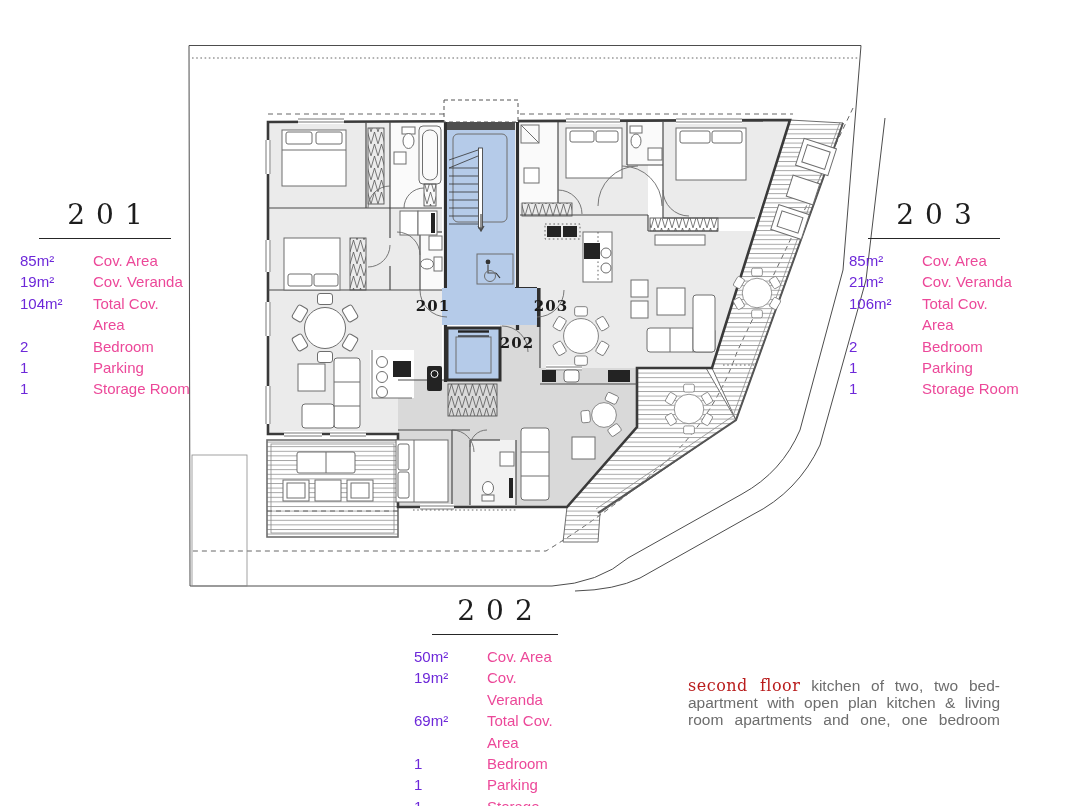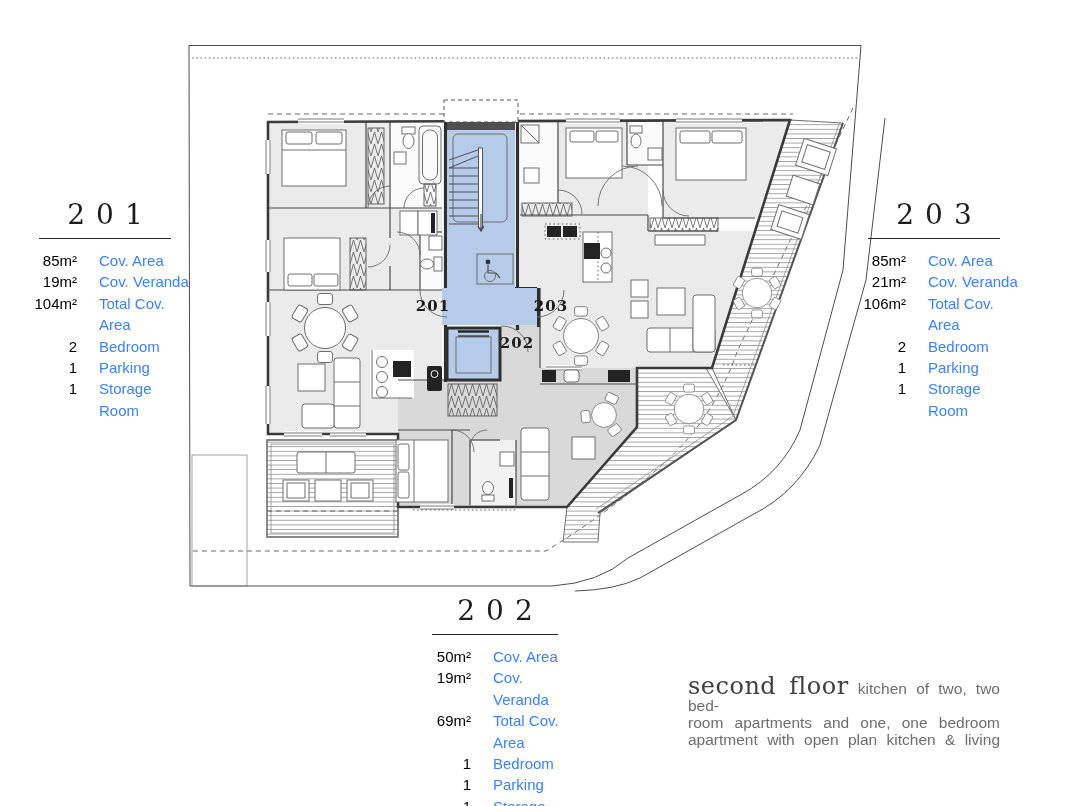--- a/index.html
+++ b/index.html
@@ -29,28 +29,28 @@
   .blue{fill:var(--core-blue)}
   text.aptlabel{font-family:"DejaVu Serif",serif;font-weight:bold;font-size:15px;
     fill:#1b1b1b;letter-spacing:1px;text-anchor:middle}
 
   
   .info{position:absolute}
   .info .t{font-family:"DejaVu Serif",serif;font-size:28px;letter-spacing:11px;
     color:#1d1d1d;text-align:center;padding-left:11px}
   .info .rule{border:none;border-top:1.6px solid #262626;margin:7px auto 11px}
   .row{display:flex;font-size:15px;line-height:21.4px}
-  .row .v{width:57px;text-align:right;color:#000000;flex:none}
-  .row .l{margin-left:22px;color:#3b82f6}
+  .row .v{width:57px;text-align:left;color:#6d28d9;flex:none}
+  .row .l{margin-left:16px;color:#ec4899}
 
   
   .desc{position:absolute;left:688px;top:678px;width:312px;color:#6d6d6d;
     font-size:15.5px;line-height:16.9px}
   .desc .jl{text-align:justify;text-align-last:justify}
-  .desc .lead{font-family:"DejaVu Serif",serif;font-size:24px;color:#404040;
+  .desc .lead{font-family:"DejaVu Serif",serif;font-size:16px;color:#b91c1c;
     line-height:16.9px;letter-spacing:0.5px}
 </style>
 </head>
 <body>
 
 <div class="stage">
 
 <svg class="plan" width="1076" height="806" viewBox="0 0 1076 806">
   <defs>
     <pattern id="deckH" width="6" height="4.6" patternUnits="userSpaceOnUse">
@@ -475,17 +475,17 @@
         <span class="l">Parking</span>
       </div>
   <div class="row">
         <span class="v">1</span>
         <span class="l">Storage Room</span>
       </div>
 </div>
 
 <div class="desc">
   <div class="jl"><span class="lead">second floor</span> <span>kitchen of two, two bed-</span></div>
+  <div class="jl">apartment with open plan kitchen &amp; living</div>
   <div class="jl">room apartments and one, one bedroom</div>
-  <div class="jl">apartment with open plan kitchen &amp; living</div>
 </div>
 
 </div>
 
 </body></html>

